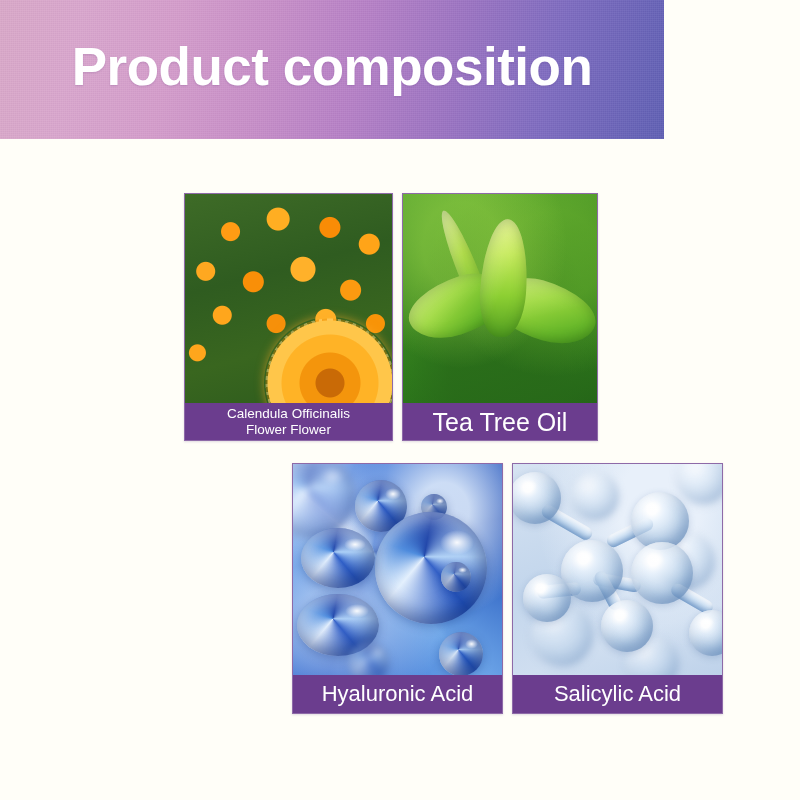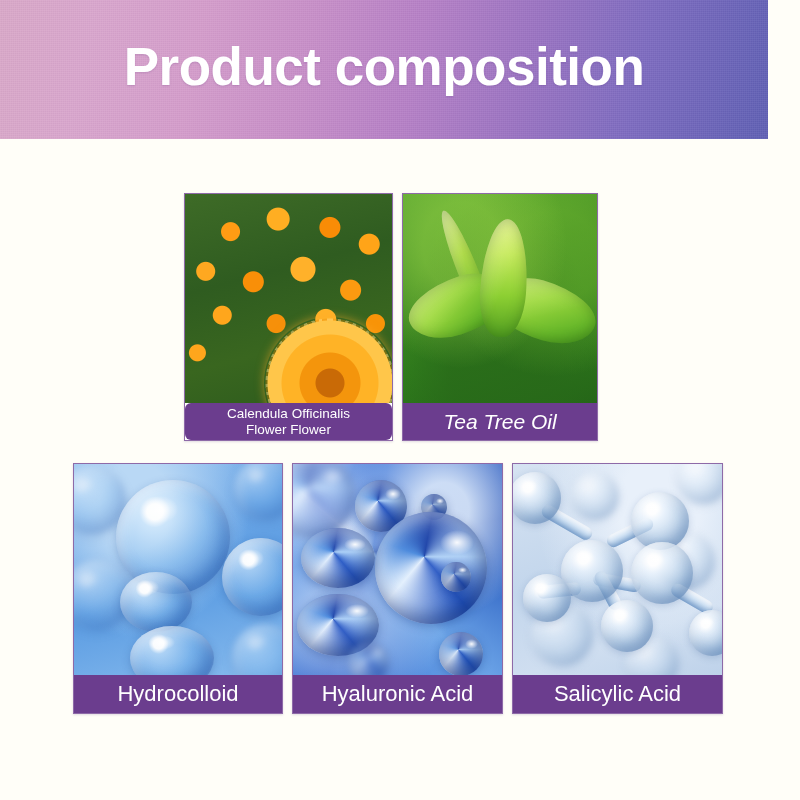--- a/index.html
+++ b/index.html
@@ -13,21 +13,21 @@
   body {
     background: #fffef8;
     font-family: "Liberation Sans", sans-serif;
     position: relative;
   }
 
   
   .header-banner {
     position: absolute;
     left: 0; top: 0;
-    width: 768px;
+    width: 664px;
     height: 139px;
     background:
       linear-gradient(102deg,
         #d9a8c8 0%,
         #d9a6cd 12%,
         #d49ccb 26%,
         #c78ec8 40%,
         #b57fc6 54%,
         #9a73c2 68%,
         #7d6bc0 82%,
@@ -95,32 +95,30 @@
   
   .card-calendula {
     left: 184px; top: 54px;
     width: 209px; height: 248px;
   }
   .card-calendula .card-photo { height: 209px; }
   .card-calendula .card-label {
     height: 37px;
     font-size: 13.5px;
     padding: 0 4px;
-    border-radius: 6px;
   }
 
   .card-teatree {
     left: 402px; top: 54px;
     width: 196px; height: 248px;
   }
   .card-teatree .card-photo { height: 209px; }
   .card-teatree .card-label {
     height: 37px;
-    font-size: 21px;
-    font-style: italic;
+    font-size: 25px;
   }
 
   
   .card-hydrocolloid {
     left: 73px; top: 324px;
     width: 210px; height: 251px;
   }
   .card-hyaluronic {
     left: 292px; top: 324px;
     width: 211px; height: 251px;
@@ -359,35 +357,20 @@
       <div class="leaf leaf-thin"></div>
       <div class="leaf leaf-left"></div>
       <div class="leaf leaf-right"></div>
       <div class="leaf leaf-center"></div>
     </div>
     <div class="card-label">
       <span>Tea Tree Oil</span>
     </div>
   </div>
 
-  <div class="card card-hydrocolloid">
-    <div class="card-photo photo-bubbles">
-      <div class="bubble blurred" style="left:-16px; top:2px;  width:68px;  height:68px;"></div>
-      <div class="bubble blurred" style="left:160px; top:-6px; width:62px;  height:62px;"></div>
-      <div class="bubble" style="left:42px;  top:16px; width:114px; height:114px;"></div>
-      <div class="bubble" style="left:148px; top:74px; width:78px;  height:78px;"></div>
-      <div class="bubble blurred" style="left:-12px; top:96px; width:70px;  height:70px;"></div>
-      <div class="bubble" style="left:46px;  top:108px;width:72px;  height:60px;"></div>
-      <div class="bubble" style="left:56px;  top:162px;width:84px;  height:64px;"></div>
-      <div class="bubble blurred" style="left:158px; top:160px;width:66px;  height:66px;"></div>
-    </div>
-    <div class="card-label">
-      <span>Hydrocolloid</span>
-    </div>
-  </div>
 
   <div class="card card-salicylic">
     <div class="card-photo photo-molecule">
 
       <div class="mol-atom blurred" style="left:58px;  top:8px;   width:48px; height:48px;"></div>
       <div class="mol-atom blurred" style="left:144px; top:68px;  width:58px; height:58px;"></div>
       <div class="mol-atom blurred" style="left:18px;  top:140px; width:62px; height:62px;"></div>
       <div class="mol-atom blurred" style="left:112px; top:172px; width:54px; height:54px;"></div>
 
       <div class="mol-bond" style="left:26px;  top:52px;  width:56px; transform:rotate(30deg);"></div>

